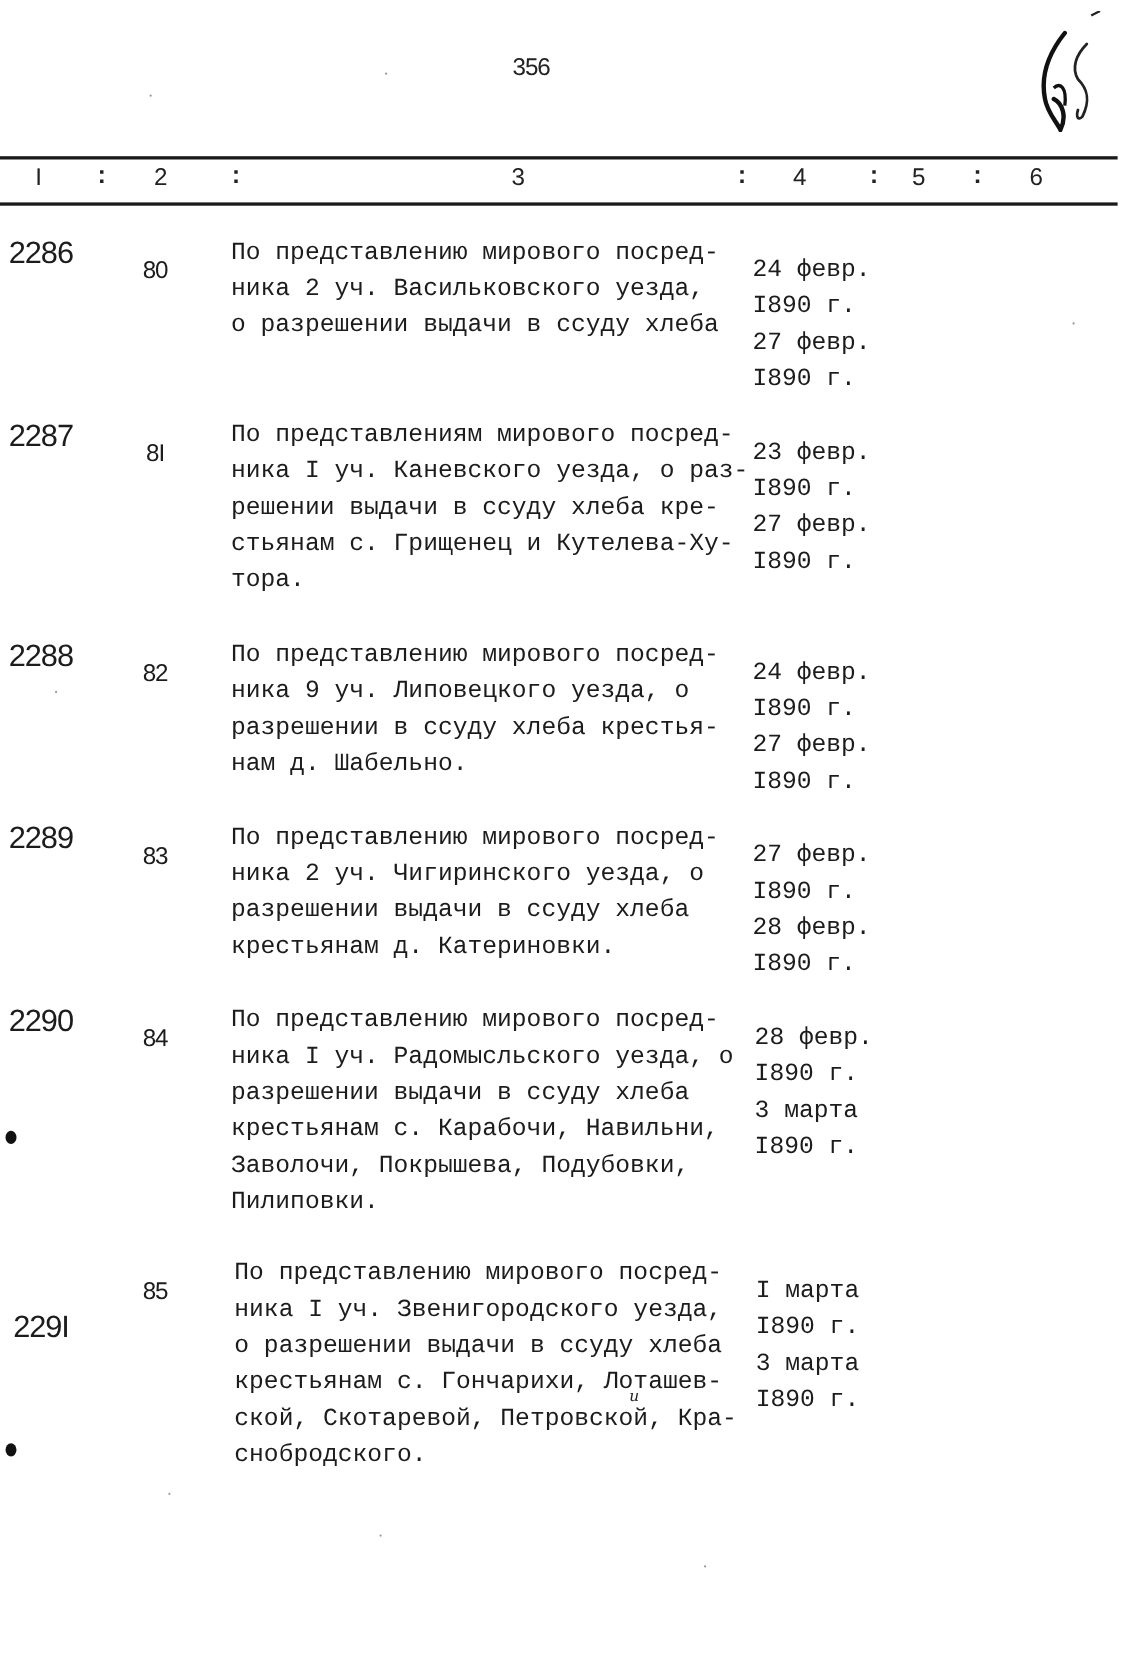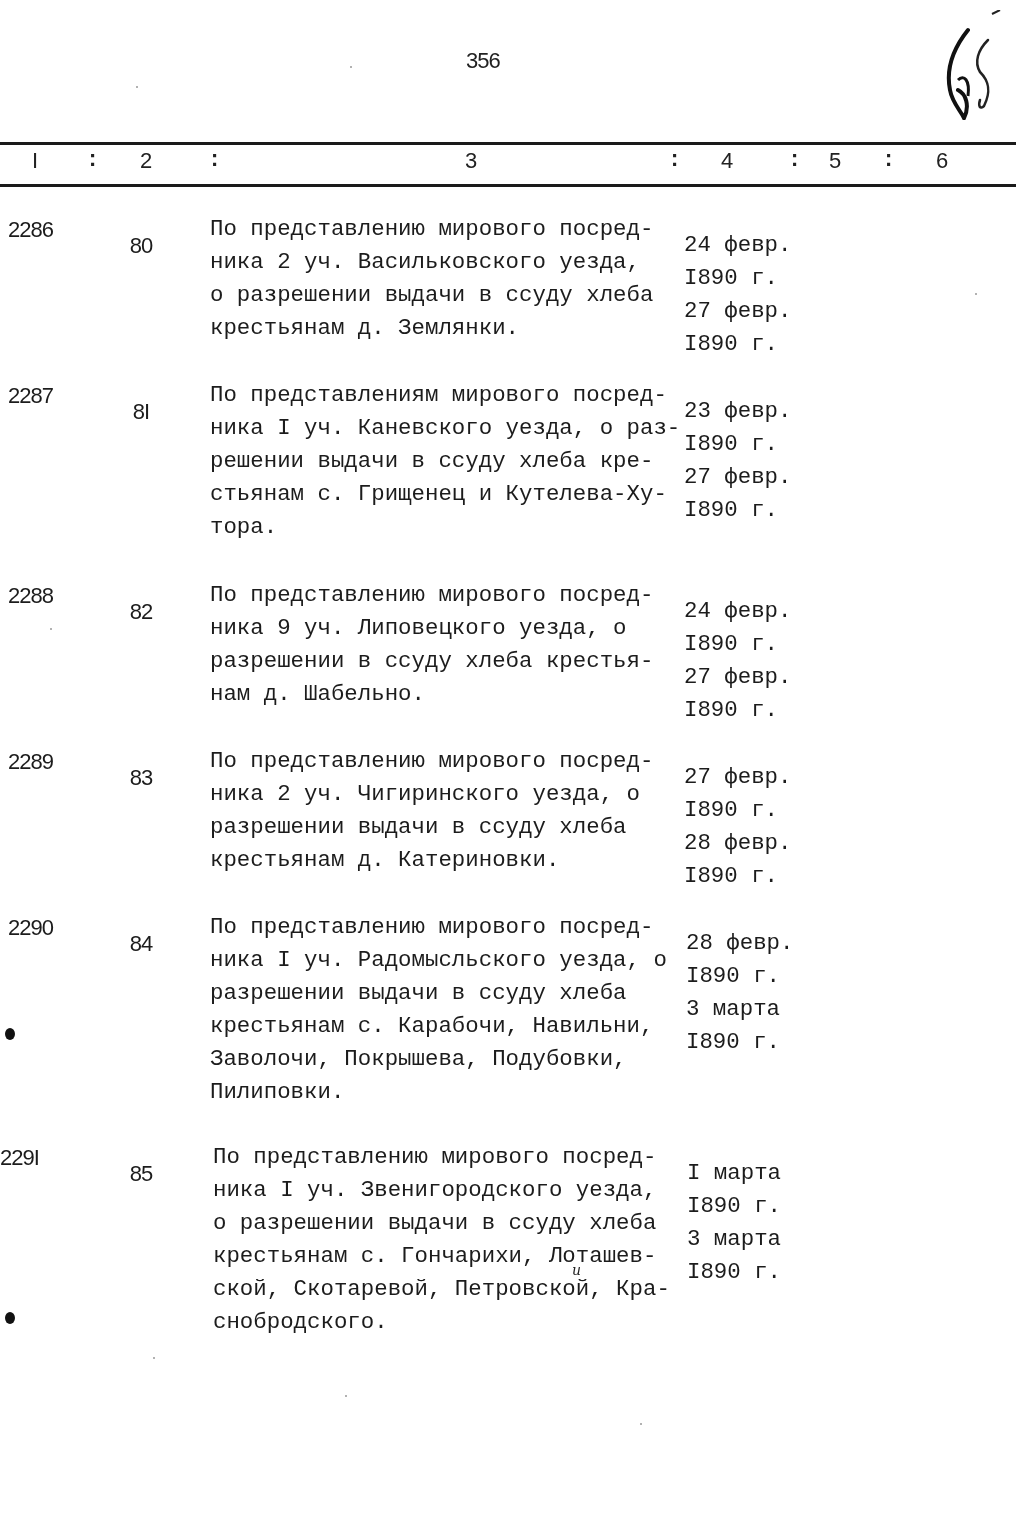--- a/index.html
+++ b/index.html
@@ -58,21 +58,21 @@
     .entry {
       position: absolute;
       left: 0;
       width: 1024px;
     }
     .entry .num1 {
       position: absolute;
       left: 8px;
       top: 0;
       font-family: "Liberation Sans", sans-serif;
-      font-size: 22px;
+      font-size: 28px;
       letter-spacing: -1px;
     }
     .entry .num2 {
       position: absolute;
       left: 116px;
       top: 16px;
       width: 50px;
       text-align: center;
       font-family: "Liberation Sans", sans-serif;
       font-size: 22px;
@@ -151,21 +151,20 @@
 <span class="header-sep" style="left:882px;">:</span>
 <span class="header-cell" style="left:936px;">6</span>
 
 <div class="entry" style="top:213px;">
   <span class="num1">2286</span>
   <span class="num2">80</span>
   <div class="desc">
     <span class="line">По представлению мирового посред-</span>
     <span class="line">ника 2 уч. Васильковского уезда,</span>
     <span class="line">о разрешении выдачи в ссуду хлеба</span>
-    <span class="line">крестьянам д. Землянки.</span>
   </div>
   <div class="dates">
     <span class="line">24 февр.</span>
     <span class="line">I890 г.</span>
     <span class="line">27 февр.</span>
     <span class="line">I890 г.</span>
   </div>
 </div>
 
 <div class="entry" style="top:379px;">
@@ -233,21 +232,21 @@
   </div>
   <div class="dates" style="left:686px;">
     <span class="line">28 февр.</span>
     <span class="line">I890 г.</span>
     <span class="line">3 марта</span>
     <span class="line">I890 г.</span>
   </div>
 </div>
 
 <div class="entry" style="top:1141px;">
-  <span class="num1" style="left:0;">229I</span>
+  <span class="num1" style="left:12px;margin-top:48px;">229I</span>
   <span class="num2">85</span>
   <div class="desc" style="left:213px;">
     <span class="line">По представлению мирового посред-</span>
     <span class="line">ника I уч. Звенигородского уезда,</span>
     <span class="line">о разрешении выдачи в ссуду хлеба</span>
     <span class="line">крестьянам с. Гончарихи, Лоташев-</span>
     <span class="line">ской, Скотаревой, Петровской, Кра-</span>
     <span class="line">снобродского.</span>
   </div>
   <div class="dates" style="left:687px;">

